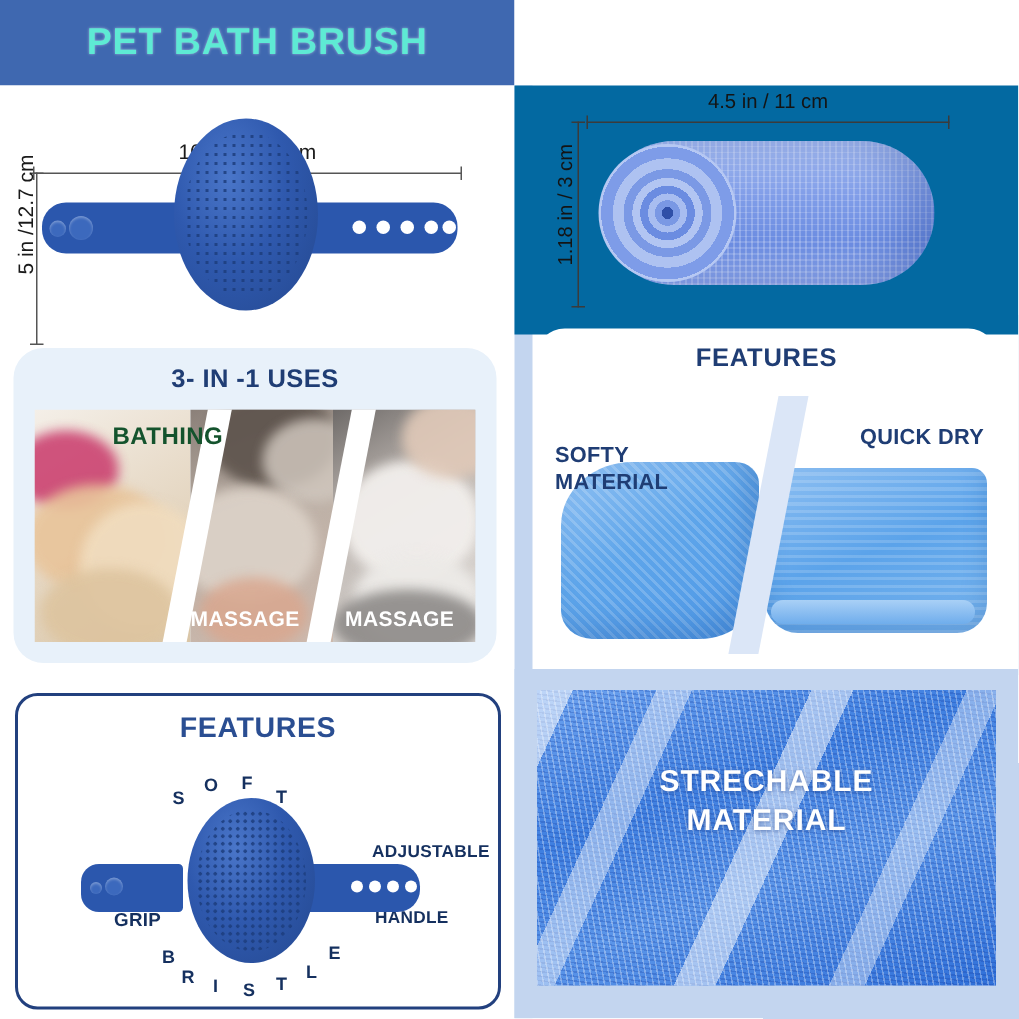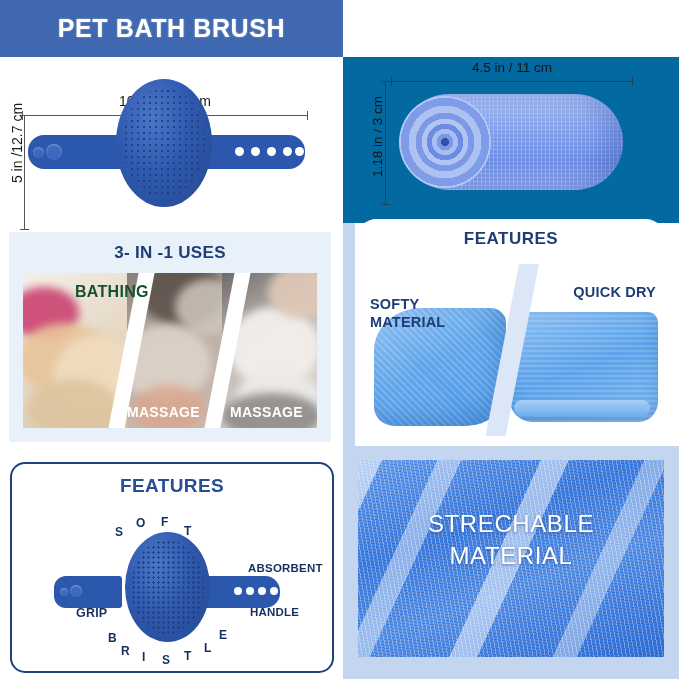--- a/index.html
+++ b/index.html
@@ -16,21 +16,21 @@
   .col-left{left:0;width:343px;background:#ffffff;}
   .col-right{left:343px;width:336px;background:#ffffff;}
 
   
   .hdr-left{
     position:absolute;left:0;top:0;width:343px;height:57px;
     background:#3f68b0;
     display:flex;align-items:center;justify-content:center;
   }
   .hdr-left .t{
-    color:#ffffff;font-size:25px;font-weight:bold;letter-spacing:.6px;
+    color:#5eead4;font-size:25px;font-weight:bold;letter-spacing:.6px;
     text-shadow:0 0 2px rgba(255,255,255,.5);
   }
   .hdr-right{
     position:absolute;left:343px;top:0;width:336px;height:57px;
     background:#ffffff;
     display:flex;align-items:center;justify-content:center;
   }
   .hdr-right .t{
     color:#2d4f8f;font-size:25px;font-weight:bold;letter-spacing:.5px;
   }
@@ -83,21 +83,21 @@
     position:absolute;border-radius:50%;background:#3c69bd;
     box-shadow:inset 0 1px 2px rgba(255,255,255,.35);
   }
   .brush .hole{
     position:absolute;border-radius:50%;background:#ffffff;
   }
 
   
   .card-uses{
     position:absolute;left:9px;top:232px;width:322px;height:210px;
-    background:#e8f1fa;border-radius:3px;
+    background:#e8f1fa;border-radius:20px;
   }
   .card-uses .ttl{
     position:absolute;top:11px;left:0;width:100%;text-align:center;
     font-size:17px;font-weight:bold;color:#1f3d74;letter-spacing:.3px;
   }
   .photos{
     position:absolute;left:14px;top:41px;width:294px;height:155px;
     overflow:hidden;display:flex;
   }
   .ph{position:relative;height:100%;overflow:hidden;}
@@ -250,21 +250,21 @@
       linear-gradient(115deg, rgba(255,255,255,.55) 0 6%, transparent 6% 20%,
          rgba(255,255,255,.42) 20% 26%, transparent 26% 46%,
          rgba(255,255,255,.5) 46% 53%, transparent 53% 72%,
          rgba(255,255,255,.38) 72% 78%, transparent 78% 100%),
       repeating-linear-gradient(80deg, rgba(255,255,255,.3) 0 1px, transparent 1px 4px),
       repeating-linear-gradient(8deg, rgba(20,60,160,.26) 0 1px, transparent 1px 3px),
       linear-gradient(160deg,#6ea3ef 0%,#3f7fe0 35%,#5c96e9 60%,#2f6fd8 100%);
   }
   .cloth .txt{
     position:absolute;left:0;top:48px;width:100%;text-align:center;
-    color:#ffffff;font-size:24px;font-weight:normal;line-height:1.32;
+    color:#ffffff;font-size:20px;font-weight:bold;line-height:1.32;
     letter-spacing:.6px;
     text-shadow:0 1px 3px rgba(20,50,120,.55);
   }
   .vdiv{
     position:absolute;left:343px;top:57px;width:12px;height:622px;background:#c3d5ef;
   }
 </style>
 </head>
 <body>
 
@@ -338,21 +338,21 @@
     <div class="arcletter" style="left:96px;top:167px;">B</div>
     <div class="arcletter" style="left:109px;top:180px;">R</div>
     <div class="arcletter" style="left:130px;top:186px;">I</div>
     <div class="arcletter" style="left:150px;top:189px;">S</div>
     <div class="arcletter" style="left:172px;top:185px;">T</div>
     <div class="arcletter" style="left:192px;top:177px;">L</div>
     <div class="arcletter" style="left:207px;top:164px;">E</div>
 
     <div class="featlbl" style="left:52px;top:114px;">STRONG</div>
     <div class="featlbl" style="left:64px;top:142px;">GRIP</div>
-    <div class="featlbl" style="left:236px;top:98px;font-size:11.5px;">ABSORBENT</div>
+    <div class="featlbl" style="left:236px;top:98px;font-size:11.5px;">ADJUSTABLE</div>
     <div class="featlbl" style="left:238px;top:142px;font-size:11.5px;">HANDLE</div>
 
     <div class="brush" style="left:0;top:0;width:316px;height:203px;">
       <div class="grip" style="left:42px;top:112px;width:68px;height:32px;"></div>
       <div class="nub" style="left:48px;top:124px;width:8px;height:8px;"></div>
       <div class="nub" style="left:58px;top:121px;width:12px;height:12px;"></div>
       <div class="strap" style="left:190px;top:112px;width:78px;height:32px;border-radius:5px 15px 15px 5px;"></div>
       <div class="hole" style="left:222px;top:123px;width:8px;height:8px;"></div>
       <div class="hole" style="left:234px;top:123px;width:8px;height:8px;"></div>
       <div class="hole" style="left:246px;top:123px;width:8px;height:8px;"></div>

